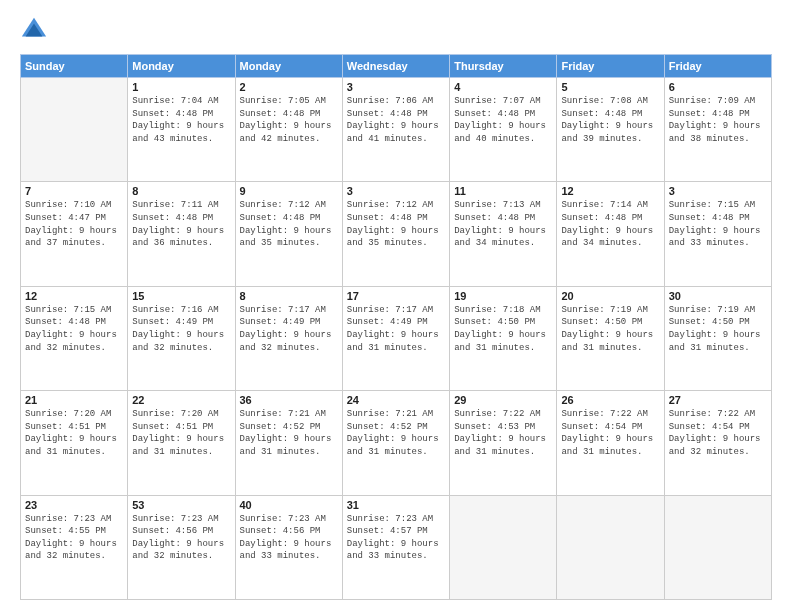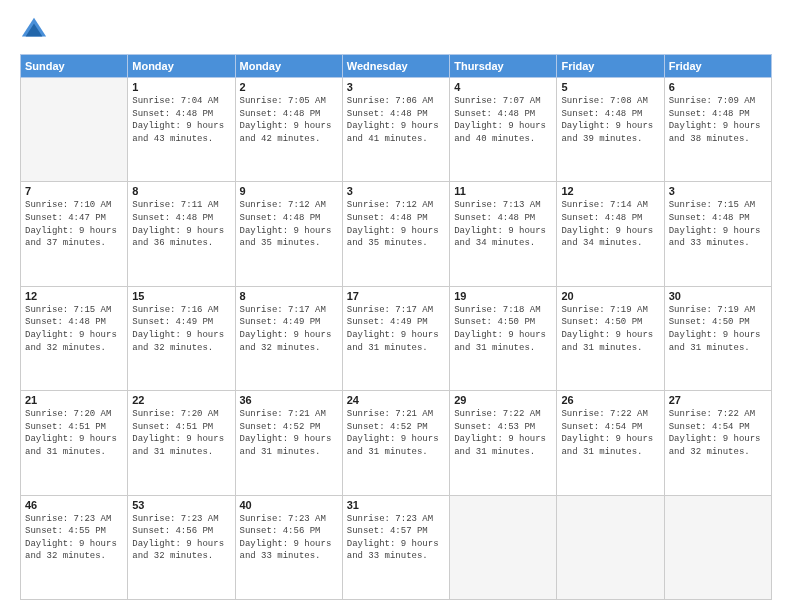--- a/index.html
+++ b/index.html
@@ -247,21 +247,21 @@
             <span class="day-number">26</span>
             <div class="day-info">Sunrise: 7:22 AM<br>Sunset: 4:54 PM<br>Daylight: 9 hours and 31 minutes.</div>
           </td>
           <td>
             <span class="day-number">27</span>
             <div class="day-info">Sunrise: 7:22 AM<br>Sunset: 4:54 PM<br>Daylight: 9 hours and 32 minutes.</div>
           </td>
         </tr>
         <tr>
           <td>
-            <span class="day-number">46</span>
+            <span class="day-number">23</span>
             <div class="day-info">Sunrise: 7:23 AM<br>Sunset: 4:55 PM<br>Daylight: 9 hours and 32 minutes.</div>
           </td>
           <td>
             <span class="day-number">53</span>
             <div class="day-info">Sunrise: 7:23 AM<br>Sunset: 4:56 PM<br>Daylight: 9 hours and 32 minutes.</div>
           </td>
           <td>
             <span class="day-number">40</span>
             <div class="day-info">Sunrise: 7:23 AM<br>Sunset: 4:56 PM<br>Daylight: 9 hours and 33 minutes.</div>
           </td>

